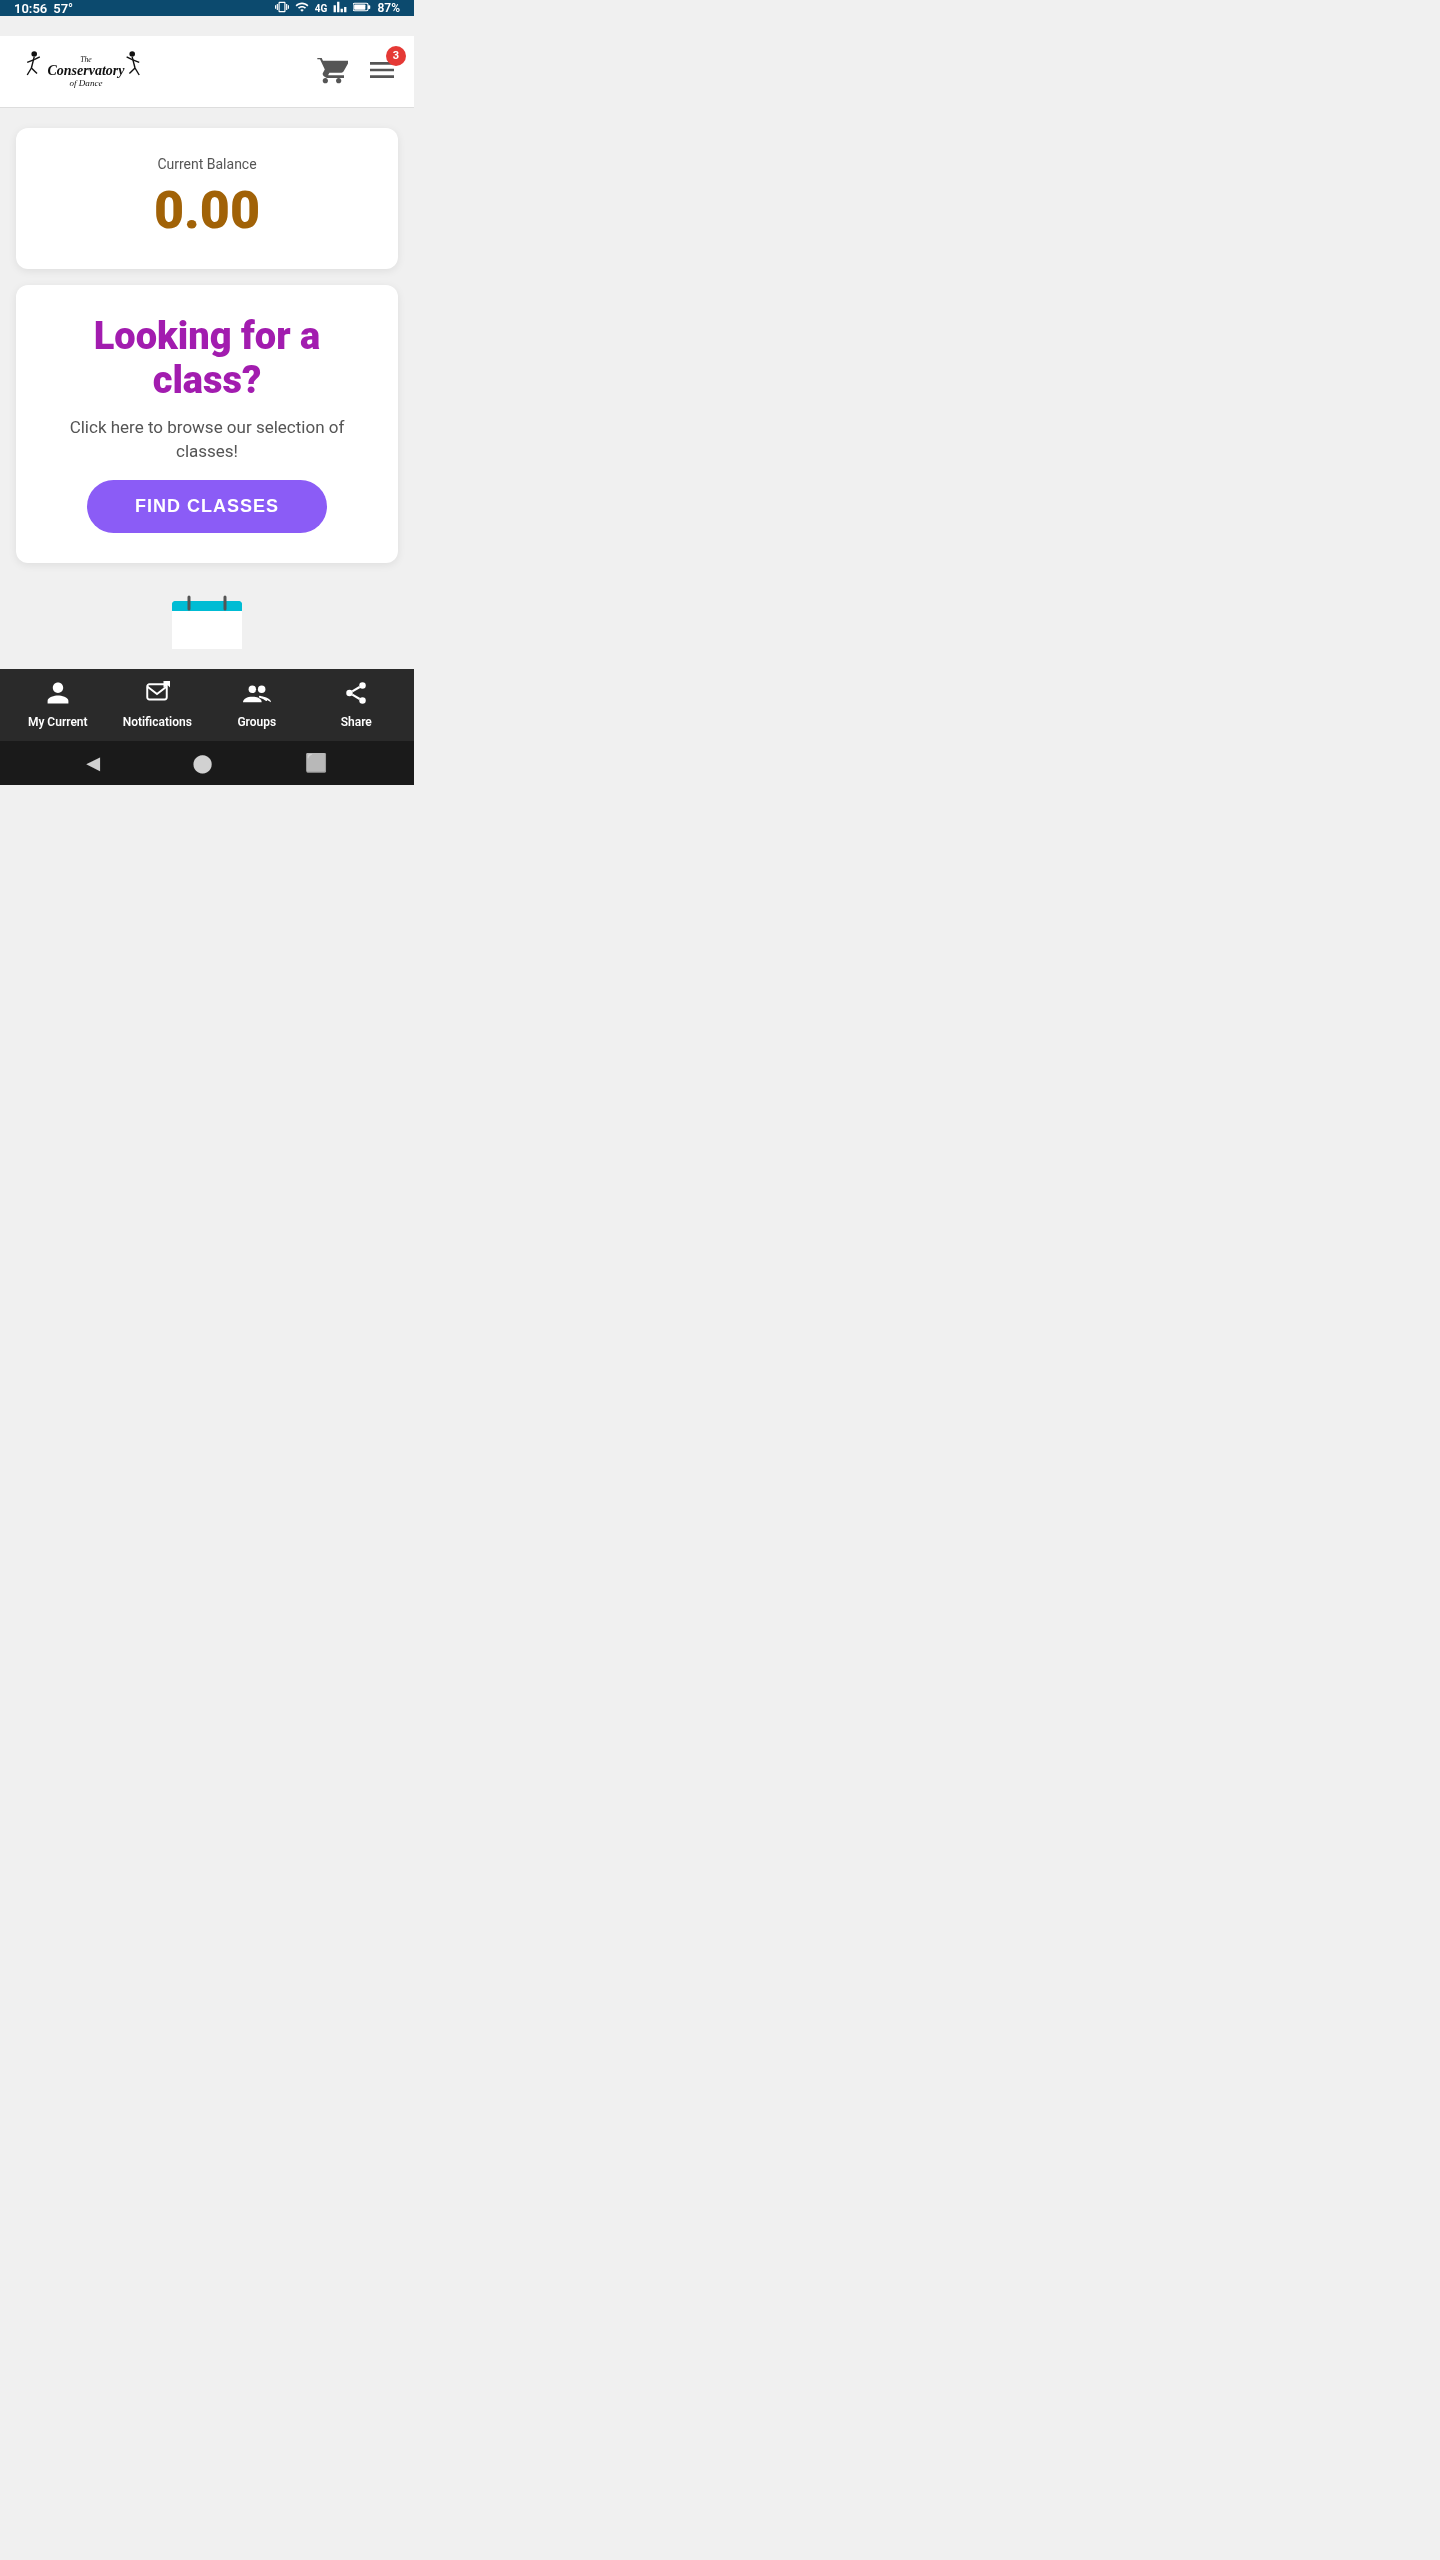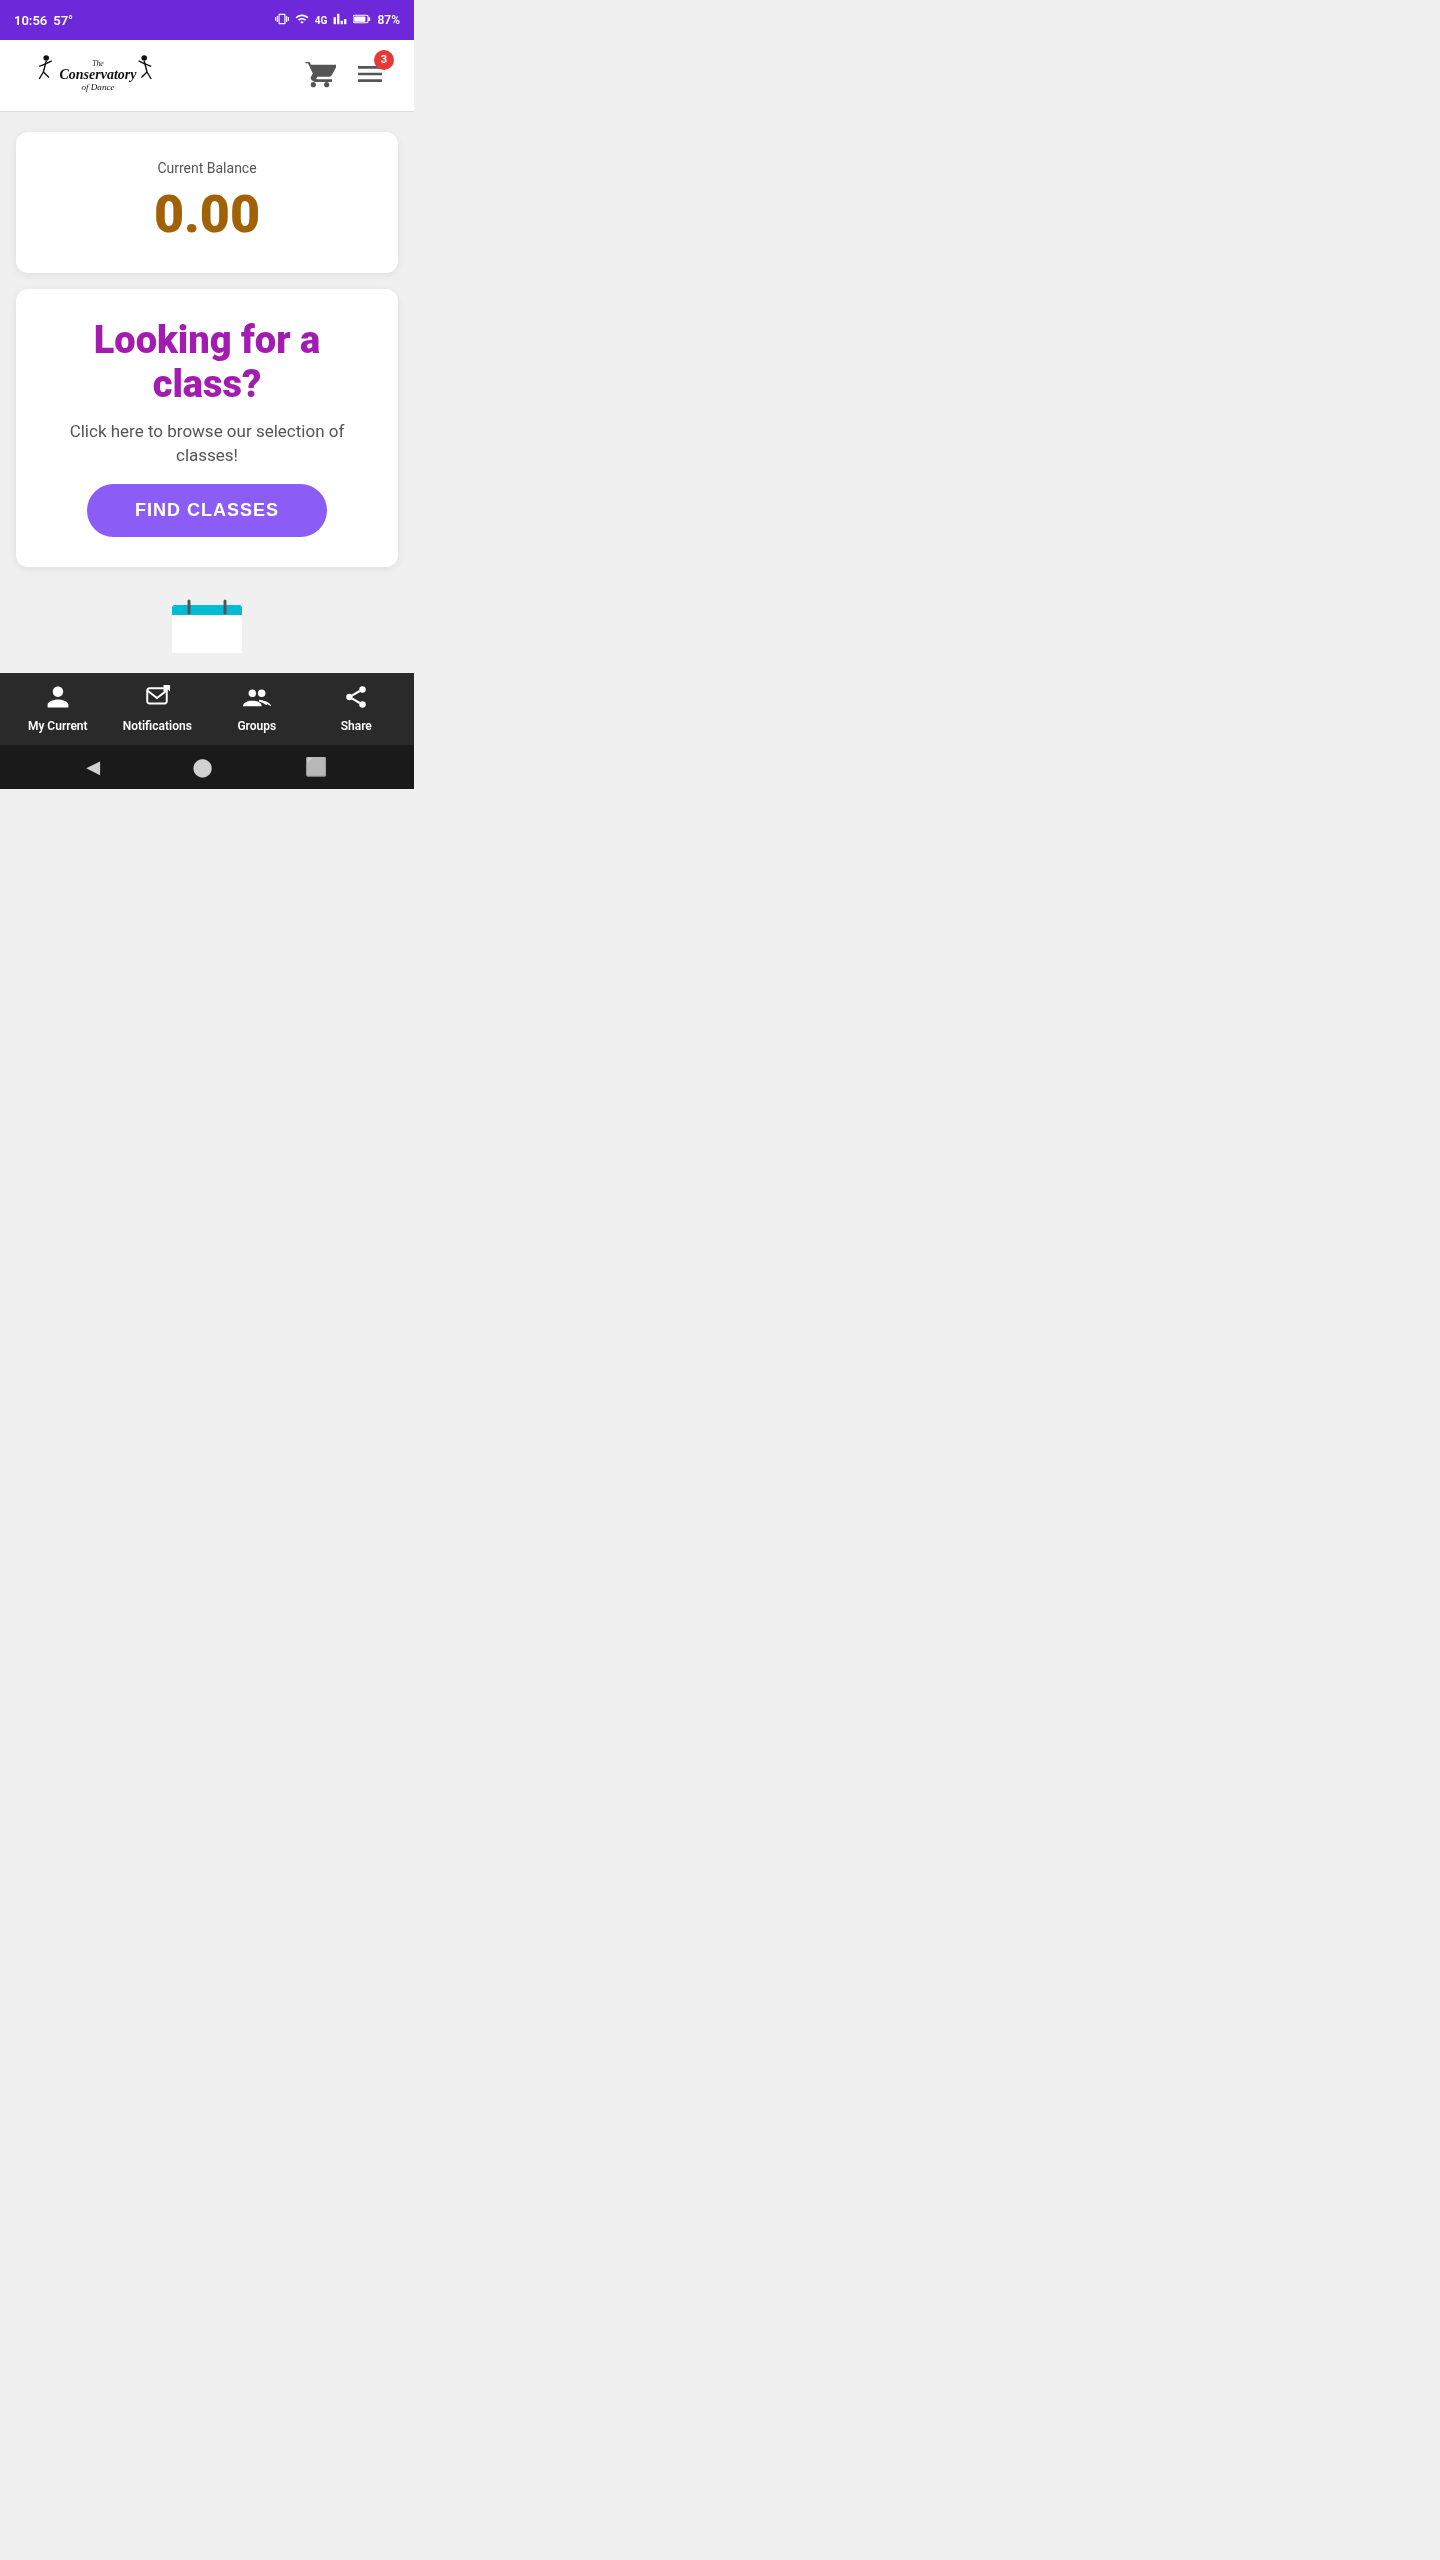--- a/index.html
+++ b/index.html
@@ -11,42 +11,43 @@
       font-family: -apple-system, BlinkMacSystemFont, 'Segoe UI', Roboto, sans-serif;
       background: #f0f0f0;
       display: flex;
       flex-direction: column;
       position: relative;
       overflow: hidden;
     }
 
     
     .status-bar {
-      background: #6d28d9;
+      background: #0c4a6e;
       color: #fff;
       display: flex;
       justify-content: space-between;
       align-items: center;
       padding: 6px 14px;
       font-size: 13px;
       font-weight: 600;
-      height: 40px;
+      height: 16px;
     }
     .status-left { display: flex; gap: 6px; align-items: center; }
     .status-right { display: flex; gap: 6px; align-items: center; font-size: 12px; }
 
     
     .header {
       background: #fff;
       display: flex;
       align-items: center;
       justify-content: space-between;
-      padding: 10px 28px;
+      padding: 10px 16px;
       border-bottom: 1px solid #ddd;
       height: 72px;
+      margin-top: 20px;
     }
 
     .logo-container {
       display: flex;
       align-items: center;
     }
 
     .logo-svg {
       width: 140px;
       height: 55px;

